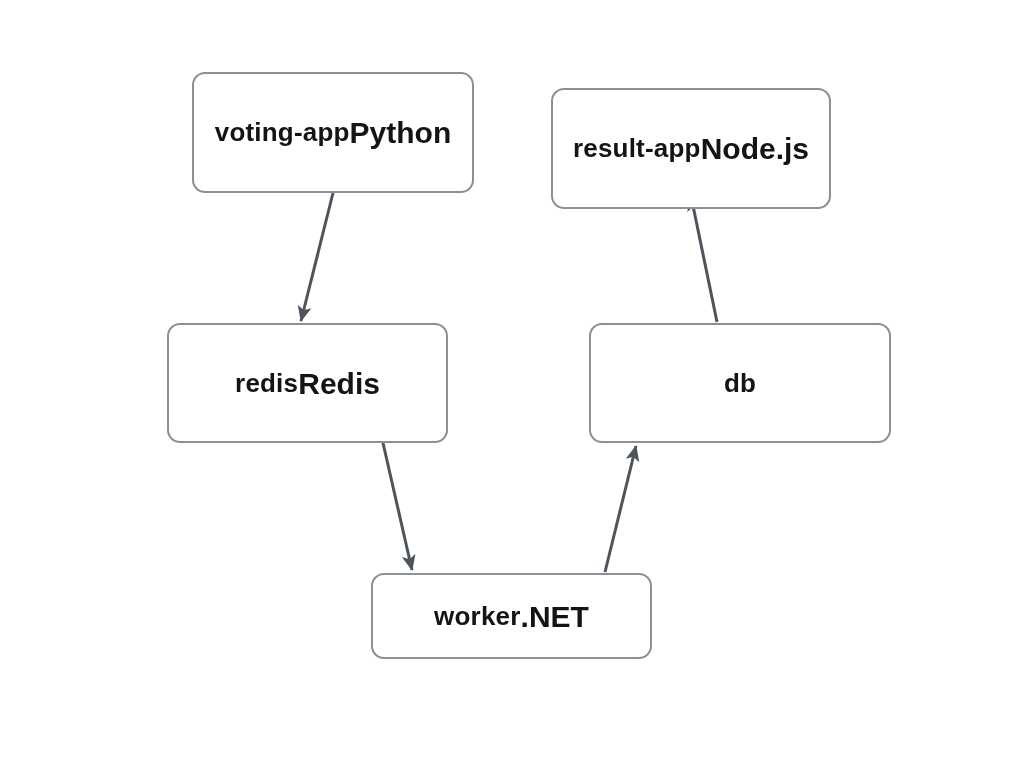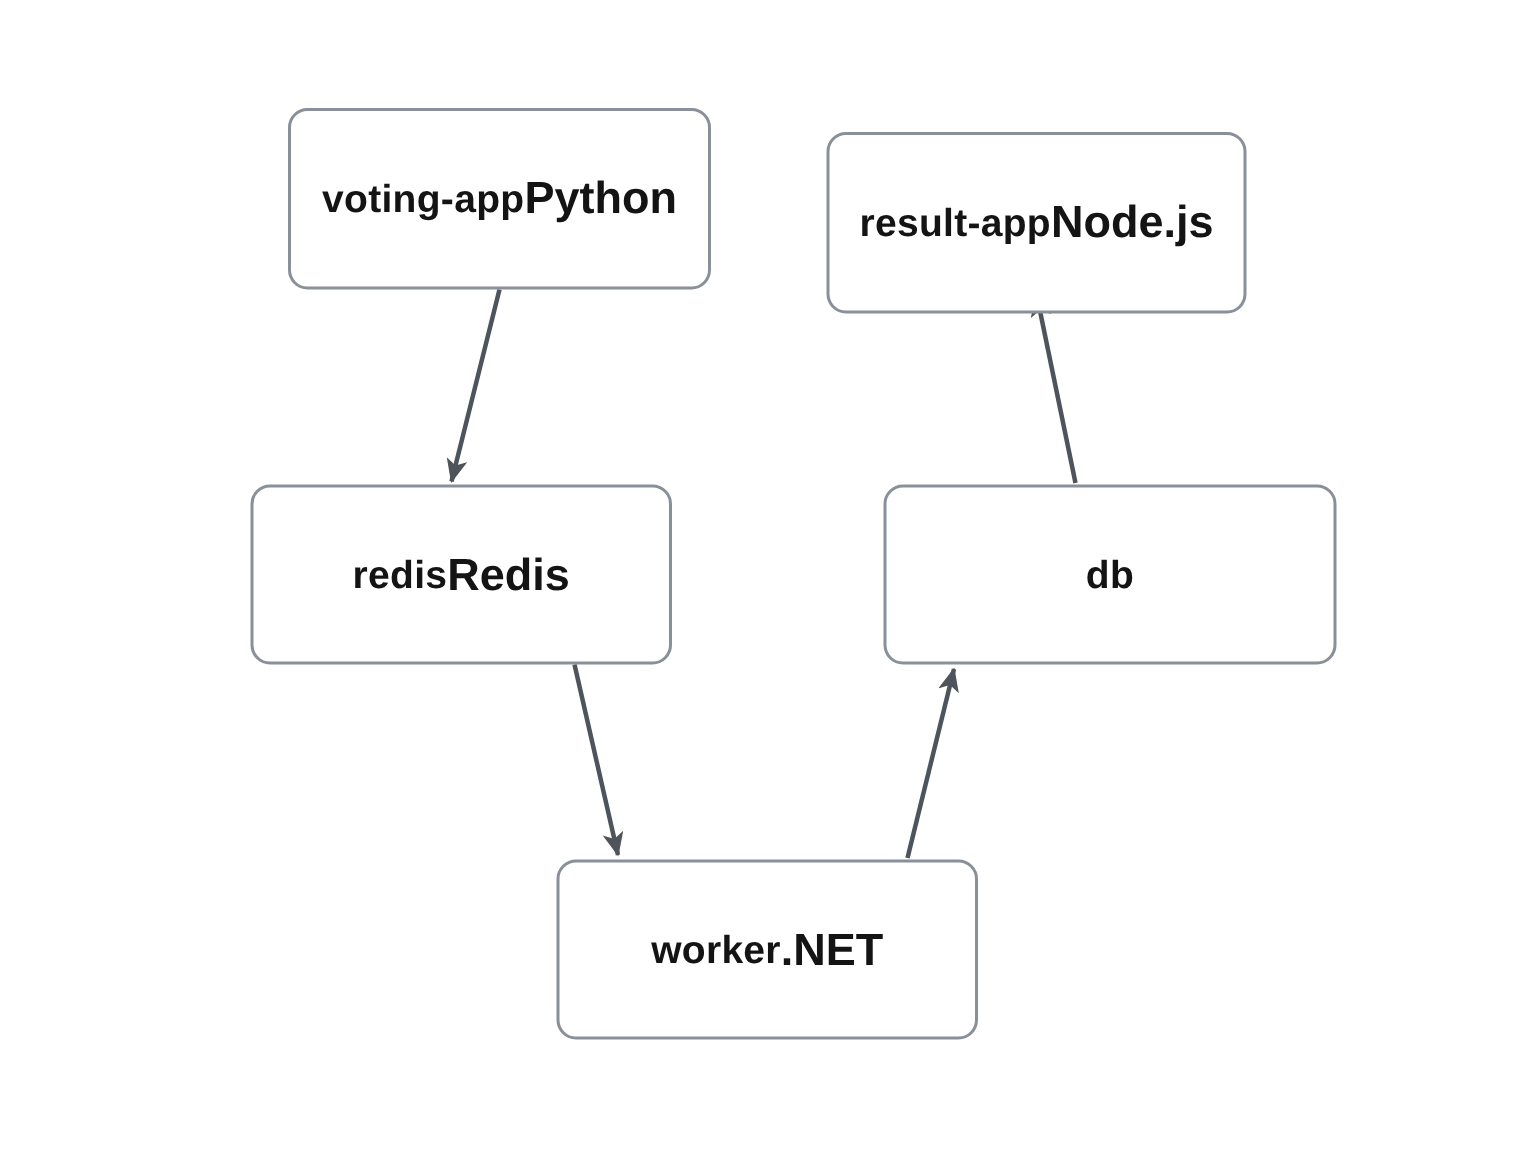--- a/index.html
+++ b/index.html
@@ -51,21 +51,21 @@
     stroke-width: 3;
     fill: none;
   }
   .arrowhead-shape {
     fill: var(--arrow-color, #4e545c);
   }
   #node-voting-app { left: 192px; top: 72px;  width: 282px; height: 121px; }
   #node-result-app { left: 551px; top: 72px;  width: 280px; height: 121px; margin-top: 16px; }
   #node-redis      { left: 167px; top: 323px; width: 281px; height: 120px; }
   #node-db         { left: 589px; top: 323px; width: 302px; height: 120px; }
-  #node-worker     { left: 371px; top: 573px; width: 281px; height: 120px; }
+  #node-worker     { left: 371px; top: 573px; width: 281px; height: 86px; }
 </style>
 </head>
 <body>
 
 <div class="canvas">
 
   <svg class="edges-layer" width="1024" height="768" viewBox="0 0 1024 768" xmlns="http://www.w3.org/2000/svg">
     <defs>
       <marker id="arrowhead" markerUnits="userSpaceOnUse" markerWidth="18" markerHeight="16" refX="15" refY="7" orient="auto">
         <path class="arrowhead-shape" d="M0,0 L16,7 L0,14 L4,7 z"></path>

